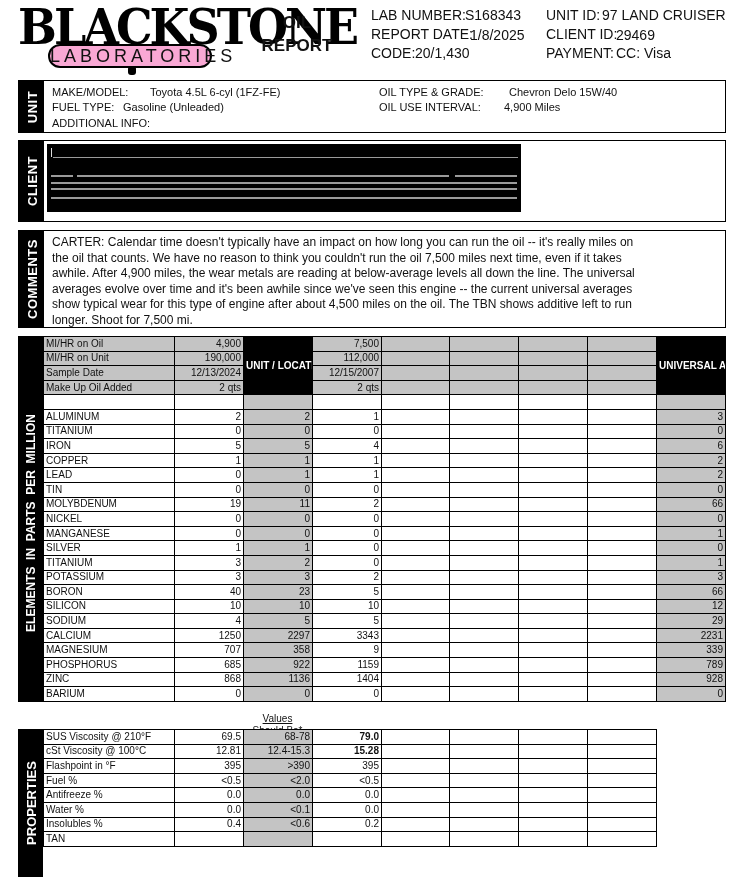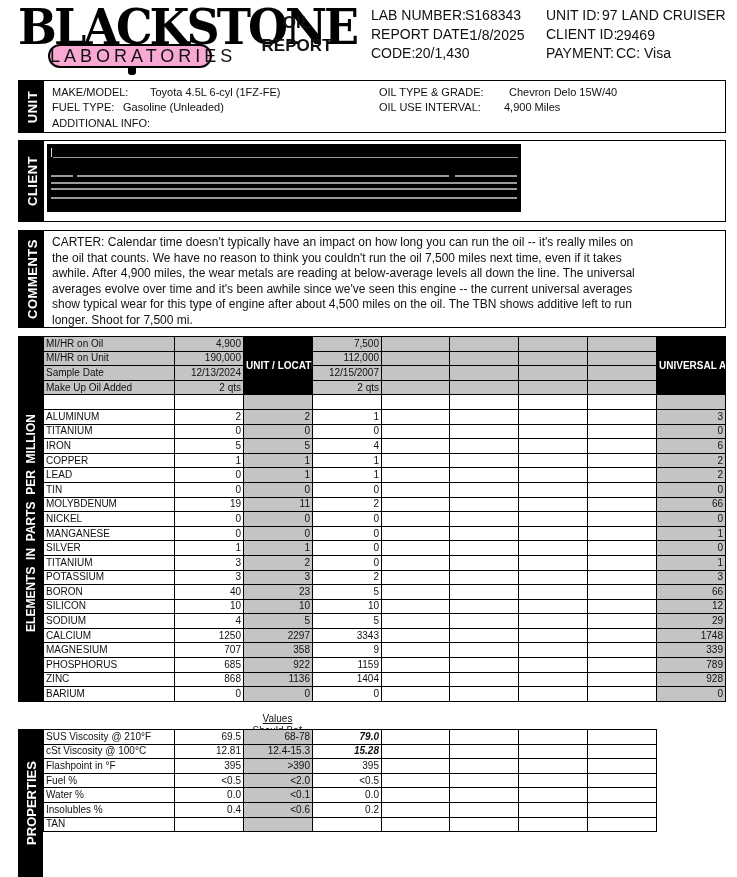--- a/index.html
+++ b/index.html
@@ -21,21 +21,21 @@
   .redact { background:#000; }
   .redact-line { position:absolute; height:1px; background:#9a9a9a; }
   
   table.grid { border-collapse:collapse; position:absolute; table-layout:fixed; }
   table.grid td { border:1px solid #000; height:13.6px; padding:0 2px; font-size:10px; line-height:12px; overflow:hidden; white-space:nowrap; }
   td.gray { background:#c4c4c4; }
   td.num { text-align:right; }
   td.lbl { text-align:left; }
   td.blackhdr { background:#000; color:#fff; font-weight:bold; font-size:9.5px; text-align:center; line-height:11px; white-space:normal; }
   .should-be { font-size:10px; text-align:center; line-height:12px; }
-  .bold { font-weight:bold;font-style:italic; }
+  .bold { font-weight:bold; }
 </style>
 </head>
 <body>
 
 <div class="abs logo">
   <div class="logo-main">BLACKSTONE</div>
   <div class="logo-sub">LABORATORIES</div>
   <div class="logo-drop"></div>
 </div>
 <div class="abs report-title">
@@ -328,21 +328,21 @@
       </tr>
       <tr>
         <td class="lbl">CALCIUM</td>
         <td class="num">1250</td>
         <td class="gray num">2297</td>
         <td class="num">3343</td>
         <td></td>
         <td></td>
         <td></td>
         <td></td>
-        <td class="gray num">1748</td>
+        <td class="gray num">2231</td>
       </tr>
       <tr>
         <td class="lbl">MAGNESIUM</td>
         <td class="num">707</td>
         <td class="gray num">358</td>
         <td class="num">9</td>
         <td></td>
         <td></td>
         <td></td>
         <td></td>
@@ -437,20 +437,30 @@
         <td class="lbl">Fuel %</td>
         <td class="num">&lt;0.5</td>
         <td class="gray num">&lt;2.0</td>
         <td class="num">&lt;0.5</td>
         <td></td>
         <td></td>
         <td></td>
         <td></td>
       </tr>
       <tr>
+        <td class="lbl">Antifreeze %</td>
+        <td class="num">0.0</td>
+        <td class="gray num">0.0</td>
+        <td class="num">0.0</td>
+        <td></td>
+        <td></td>
+        <td></td>
+        <td></td>
+      </tr>
+      <tr>
         <td class="lbl">Water %</td>
         <td class="num">0.0</td>
         <td class="gray num">&lt;0.1</td>
         <td class="num">0.0</td>
         <td></td>
         <td></td>
         <td></td>
         <td></td>
       </tr>
       <tr>

